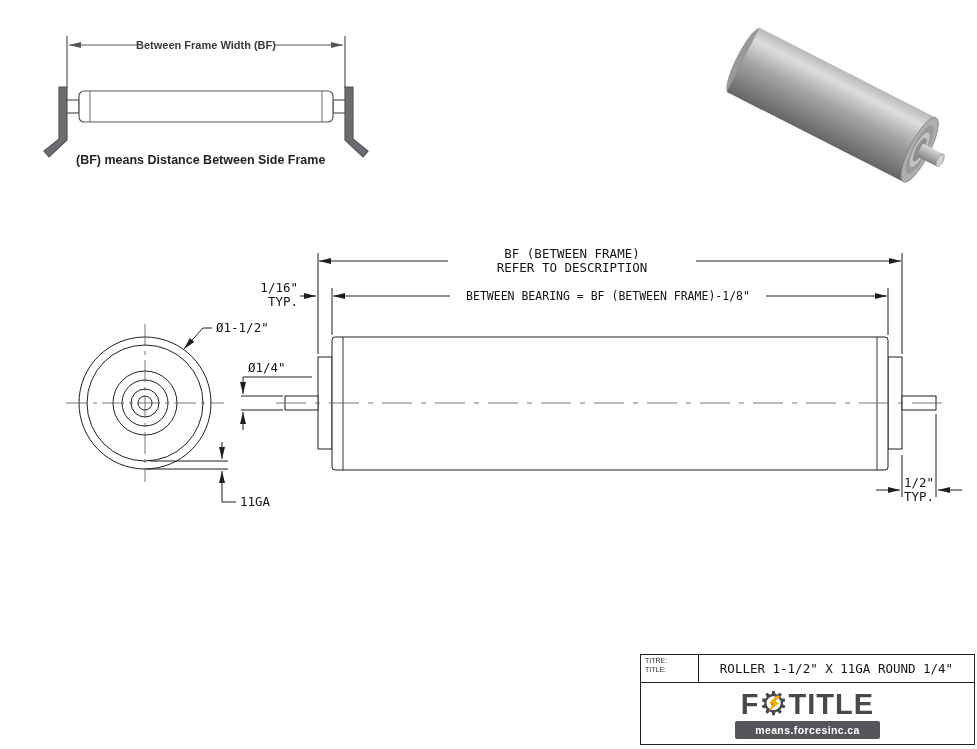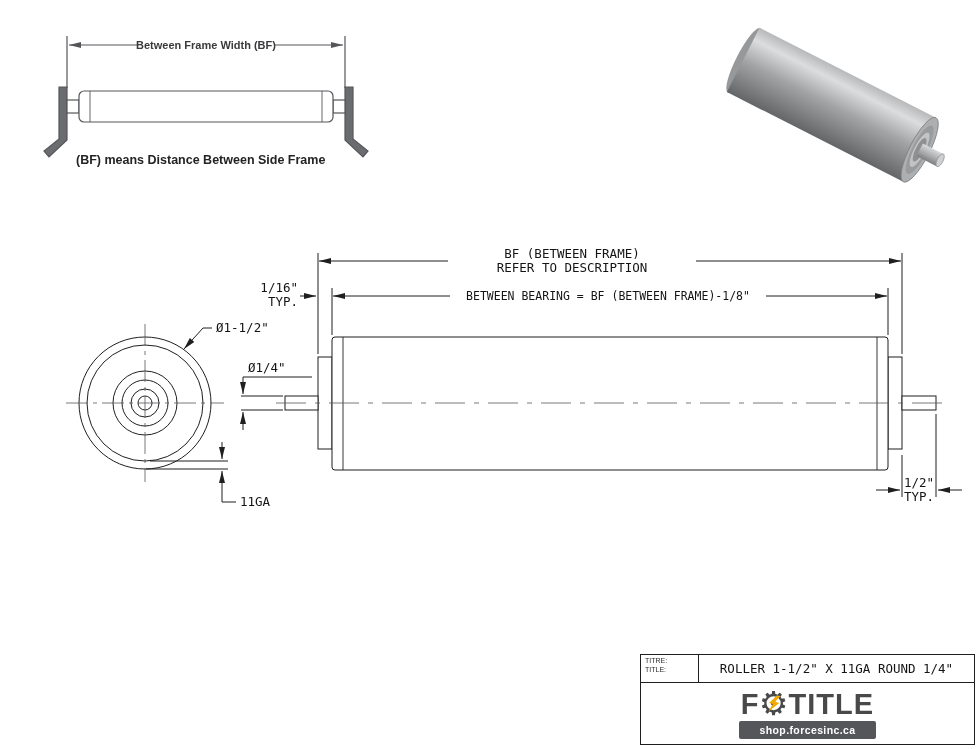--- a/index.html
+++ b/index.html
@@ -198,17 +198,17 @@
       <div class="brand">
         <span>F</span>
         <span class="gear-o">
           <span class="gear-glyph">⚙</span>
           <svg class="bolt-svg" width="12" height="18" viewBox="0 0 12 18">
             <polygon points="7,0 1,9.5 5,9.5 2.5,18 11,7 6.5,7 10.5,0" fill="#f2a900"></polygon>
           </svg>
         </span>
         <span>TITLE</span>
       </div>
-      <div class="site-bar">shop.forcesinc.ca</div>
+      <div class="site-bar">means.forcesinc.ca</div>
     </div>
   </div>
 
 </div>
 
 </body></html>

